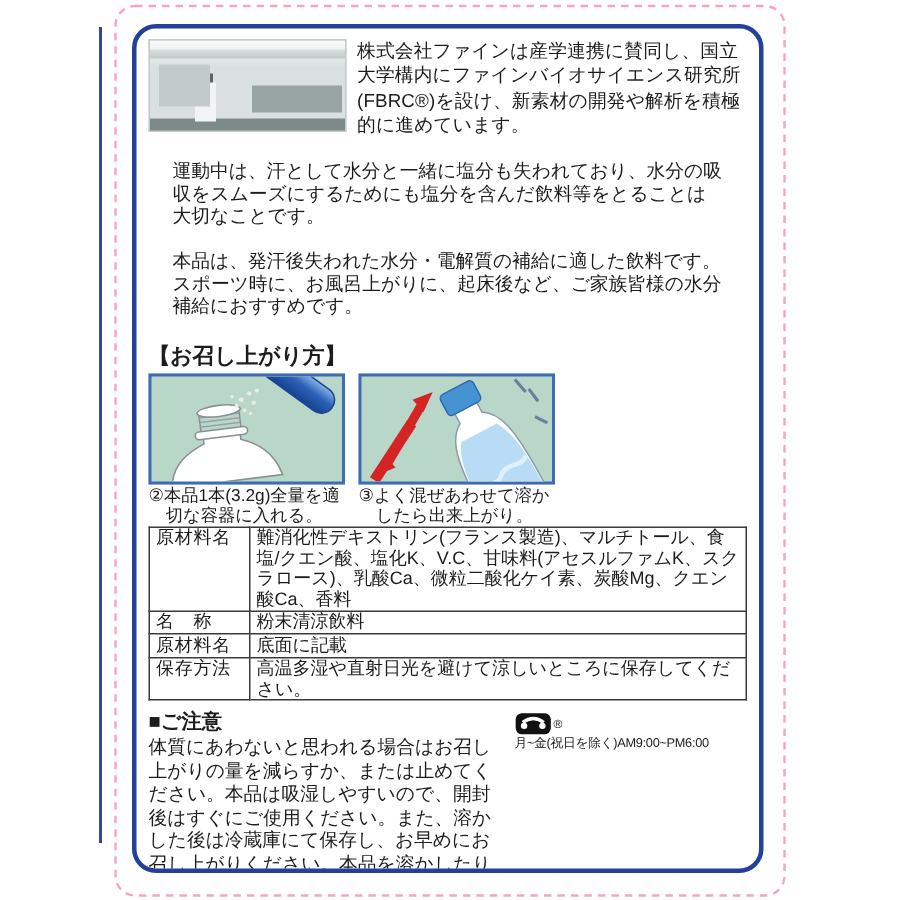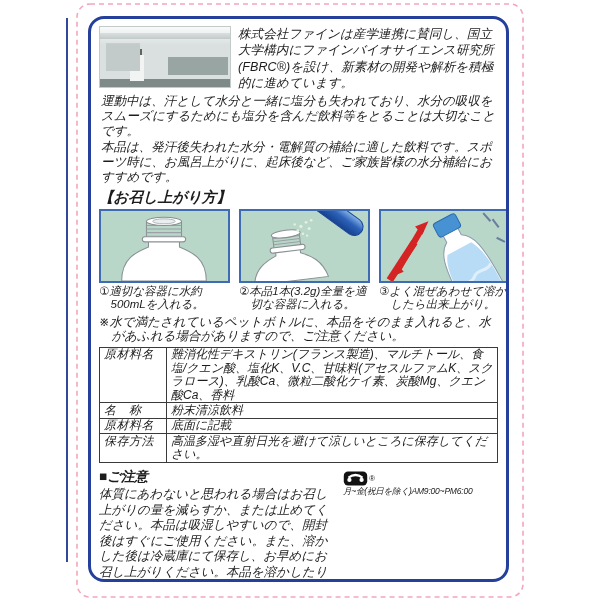--- a/index.html
+++ b/index.html
@@ -1,40 +1,40 @@
 <!DOCTYPE html>
 <html lang="ja"><head>
 <meta charset="utf-8">
 <style>
   html,body{margin:0;padding:0;background:#fff;}
   .stage{position:relative;width:600px;height:600px;background:#ffffff;
          font-family:"Liberation Sans","DejaVu Sans",sans-serif;color:#1c1c1c;overflow:hidden;}
   .cutline-svg{position:absolute;left:0;top:0;}
   .fold-line{position:absolute;left:66px;top:18px;width:2px;height:544px;background:#31489b;}
   .main-box{position:absolute;left:88px;top:16px;width:421px;height:566px;box-sizing:border-box;
-            border:3px solid #24409a;border-radius:16px;background:#fff;padding:6px 8px 4px 8px;overflow:hidden;font-style:italic;}
+            border:3px solid #24409a;border-radius:16px;background:#fff;padding:6px 8px 4px 8px;overflow:hidden;}
   
   .intro-row{display:flex;gap:7px;margin:1px 0 3px 0;}
   .lab-photo{width:132px;height:62px;flex:none;border:1px solid #c3cbc9;box-sizing:border-box;
     background-color:#d9e0df;
     background-image:
       linear-gradient(180deg, rgba(255,255,255,.85), rgba(255,255,255,0) 30%),
       linear-gradient(#aab6b4,#aab6b4),
       linear-gradient(#c2cbc9,#c2cbc9),
       linear-gradient(#f2f4f3,#f2f4f3),
       linear-gradient(#5e6663,#5e6663),
       linear-gradient(#98a5a2,#98a5a2),
       linear-gradient(#7e8a87,#7e8a87);
     background-repeat:no-repeat;
     background-size:100% 100%,100% 6px,34px 28px,14px 26px,10px 8px,60px 18px,100% 10px;
     background-position:0 0,0 6px,6px 16px,30px 28px,32px 22px,68px 30px,0 52px;}
   .intro-text{font-size:12.5px;line-height:1.3;letter-spacing:.1px;}
   
   .desc{font-size:12.5px;line-height:1.18;}
-  .desc p{margin:2px;}
+  .desc p{margin:16px;}
   
   .dir-heading{font-size:14.5px;font-weight:bold;margin:3px 0 2px 0;}
   .panels-row{display:flex;gap:9px;}
   .panel{width:131px;flex:none;}
   .panel-canvas{height:74px;border:2px solid #3e6cb4;background:#b9d7c9;box-sizing:border-box;overflow:hidden;}
   .panel-canvas svg{display:block;width:100%;height:100%;}
   .panel-caption{font-size:11.5px;line-height:1.15;margin-top:2px;padding-left:1em;text-indent:-1em;}
   .note{font-size:12.5px;line-height:1.15;margin:4px 0 3px 0;padding-left:1em;text-indent:-1em;}
   
   table.spec{width:100%;border-collapse:collapse;font-size:12px;table-layout:fixed;}
@@ -73,33 +73,20 @@
 
     <div class="desc">
       <p>運動中は、汗として水分と一緒に塩分も失われており、水分の吸収をスムーズにするためにも塩分を含んだ飲料等をとることは大切なことです。</p>
       <p>本品は、発汗後失われた水分・電解質の補給に適した飲料です。スポーツ時に、お風呂上がりに、起床後など、ご家族皆様の水分補給におすすめです。</p>
     </div>
 
     <div class="dir-heading">【お召し上がり方】</div>
 
     <div class="panels-row">
 
-      <div class="panel">
-        <div class="panel-canvas">
-          <svg viewBox="0 0 123 68" preserveAspectRatio="none">
-            <path d="M20,68 C20,46 34,40 46,35 L46,29 H76 L76,35 C88,40 102,46 102,68 Z" fill="#ffffff" stroke="#8a8f94" stroke-width="1"></path>
-            <rect x="40" y="25" width="42" height="5" rx="2.5" fill="#ffffff" stroke="#8a8f94" stroke-width="1"></rect>
-            <path d="M44,10 L44,25 M78,10 L78,25" stroke="#8a8f94" stroke-width="1" fill="none"></path>
-            <path d="M44,14 H78 M44,17.5 H78 M44,21 H78 M44,24.5 H78" stroke="#9aa0a5" stroke-width="1" fill="none"></path>
-            <ellipse cx="61" cy="10" rx="17" ry="4" fill="#ffffff" stroke="#8a8f94" stroke-width="1"></ellipse>
-            <ellipse cx="61" cy="10" rx="11" ry="2.4" fill="#e9eef0" stroke="#9aa0a5" stroke-width=".7"></ellipse>
-          </svg>
-        </div>
-        <div class="panel-caption">①適切な容器に水約500mLを入れる。</div>
-      </div>
 
       <div class="panel">
         <div class="panel-canvas">
           <svg viewBox="0 0 123 68" preserveAspectRatio="none">
             <defs>
               <linearGradient id="bluegrad" x1="0" y1="0" x2="0" y2="1">
                 <stop offset="0" stop-color="#86b4e9"></stop>
                   <stop offset=".45" stop-color="#2d62b8"></stop>
                   <stop offset="1" stop-color="#16418f"></stop>
               </linearGradient>
@@ -142,21 +129,20 @@
               <polygon points="10,64 22,59 15,51"></polygon>
               <rect x="-3.5" y="14" width="7" height="44" transform="rotate(33 28 37) translate(28 15)"></rect>
             </g>
             <line x1="17" y1="56" x2="39" y2="18" stroke="#d42424" stroke-width="6"></line>
           </svg>
         </div>
         <div class="panel-caption">③よく混ぜあわせて溶かしたら出来上がり。</div>
       </div>
     </div>
 
-    <div class="note">※水で満たされているペットボトルに、本品をそのまま入れると、水があふれる場合がありますので、ご注意ください。</div>
 
     <table class="spec">
       <tbody>
         <tr>
           <td class="lbl">原材料名</td>
           <td class="val">難消化性デキストリン(フランス製造)、マルチトール、食塩/クエン酸、塩化K、V.C、甘味料(アセスルファムK、スクラロース)、乳酸Ca、微粒二酸化ケイ素、炭酸Mg、クエン酸Ca、香料</td>
         </tr>
         <tr>
           <td class="lbl">名　称</td>
           <td class="val">粉末清涼飲料</td>

